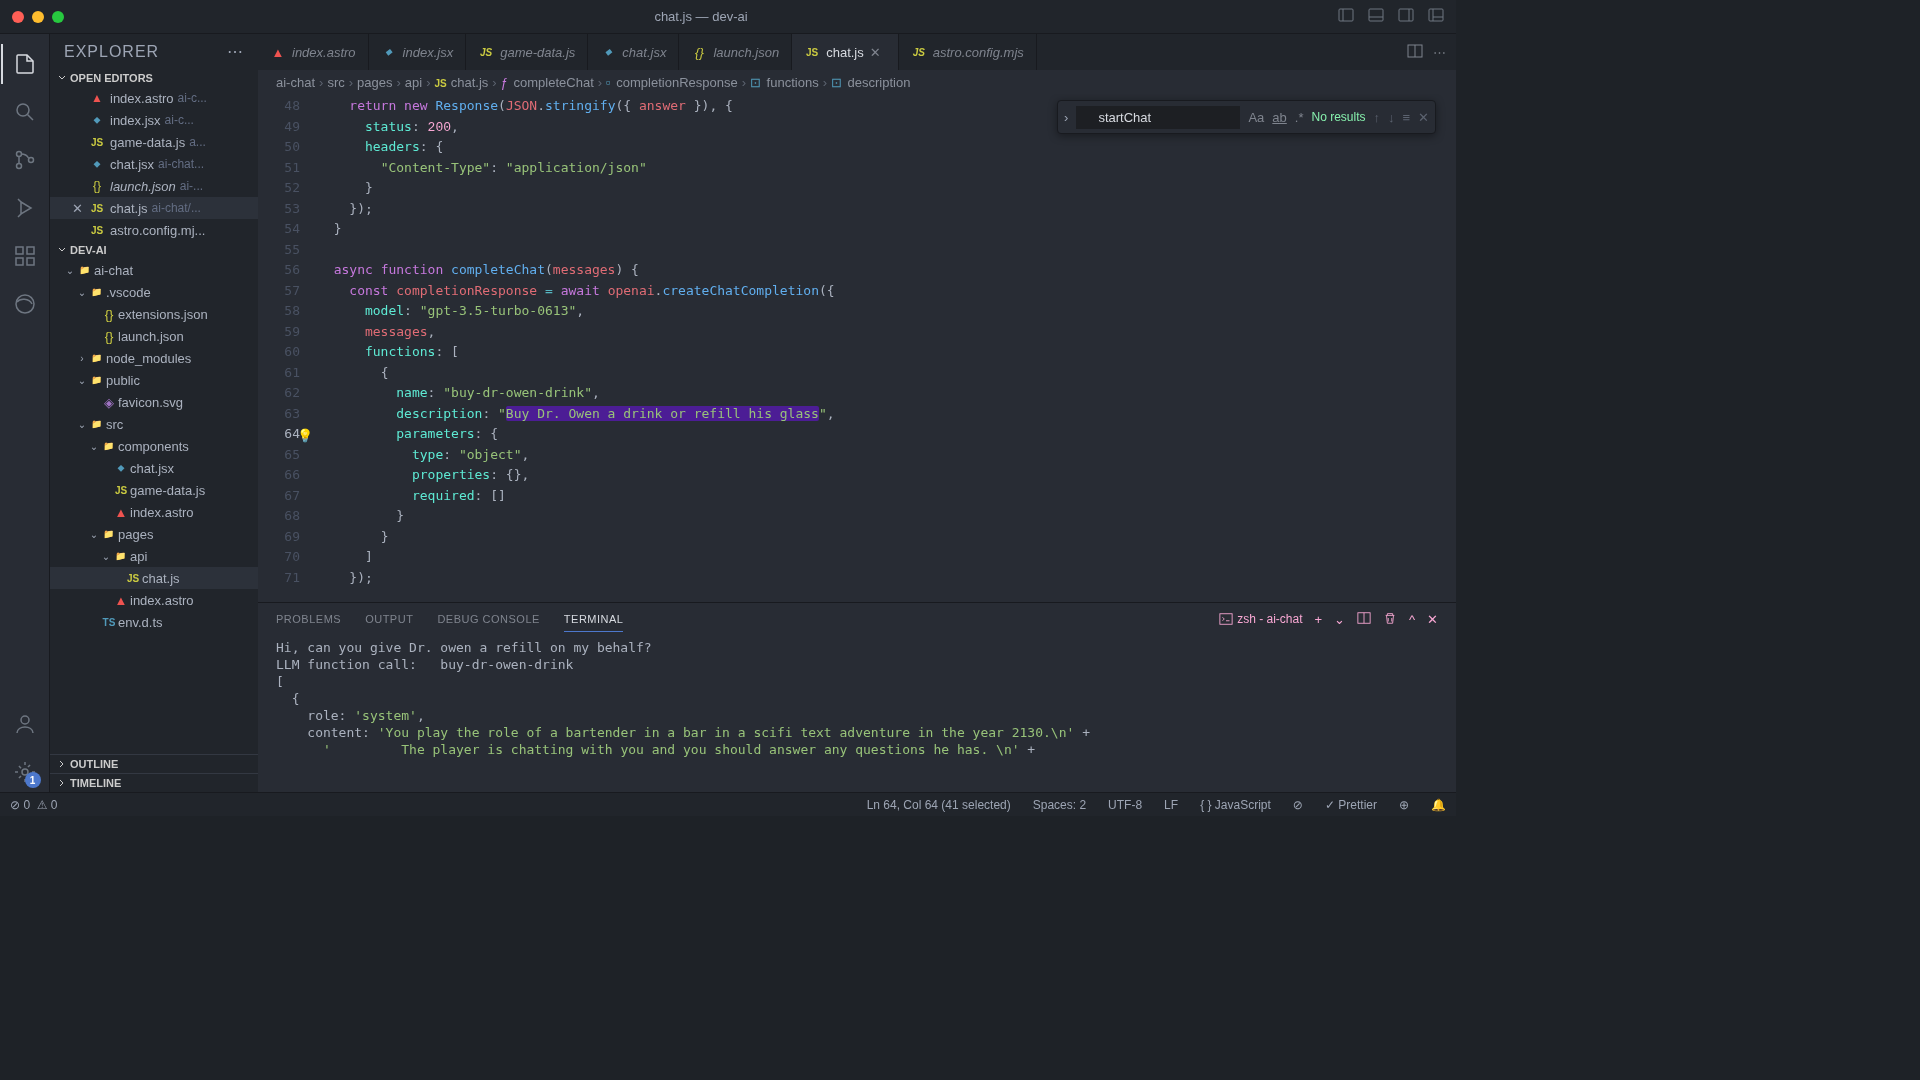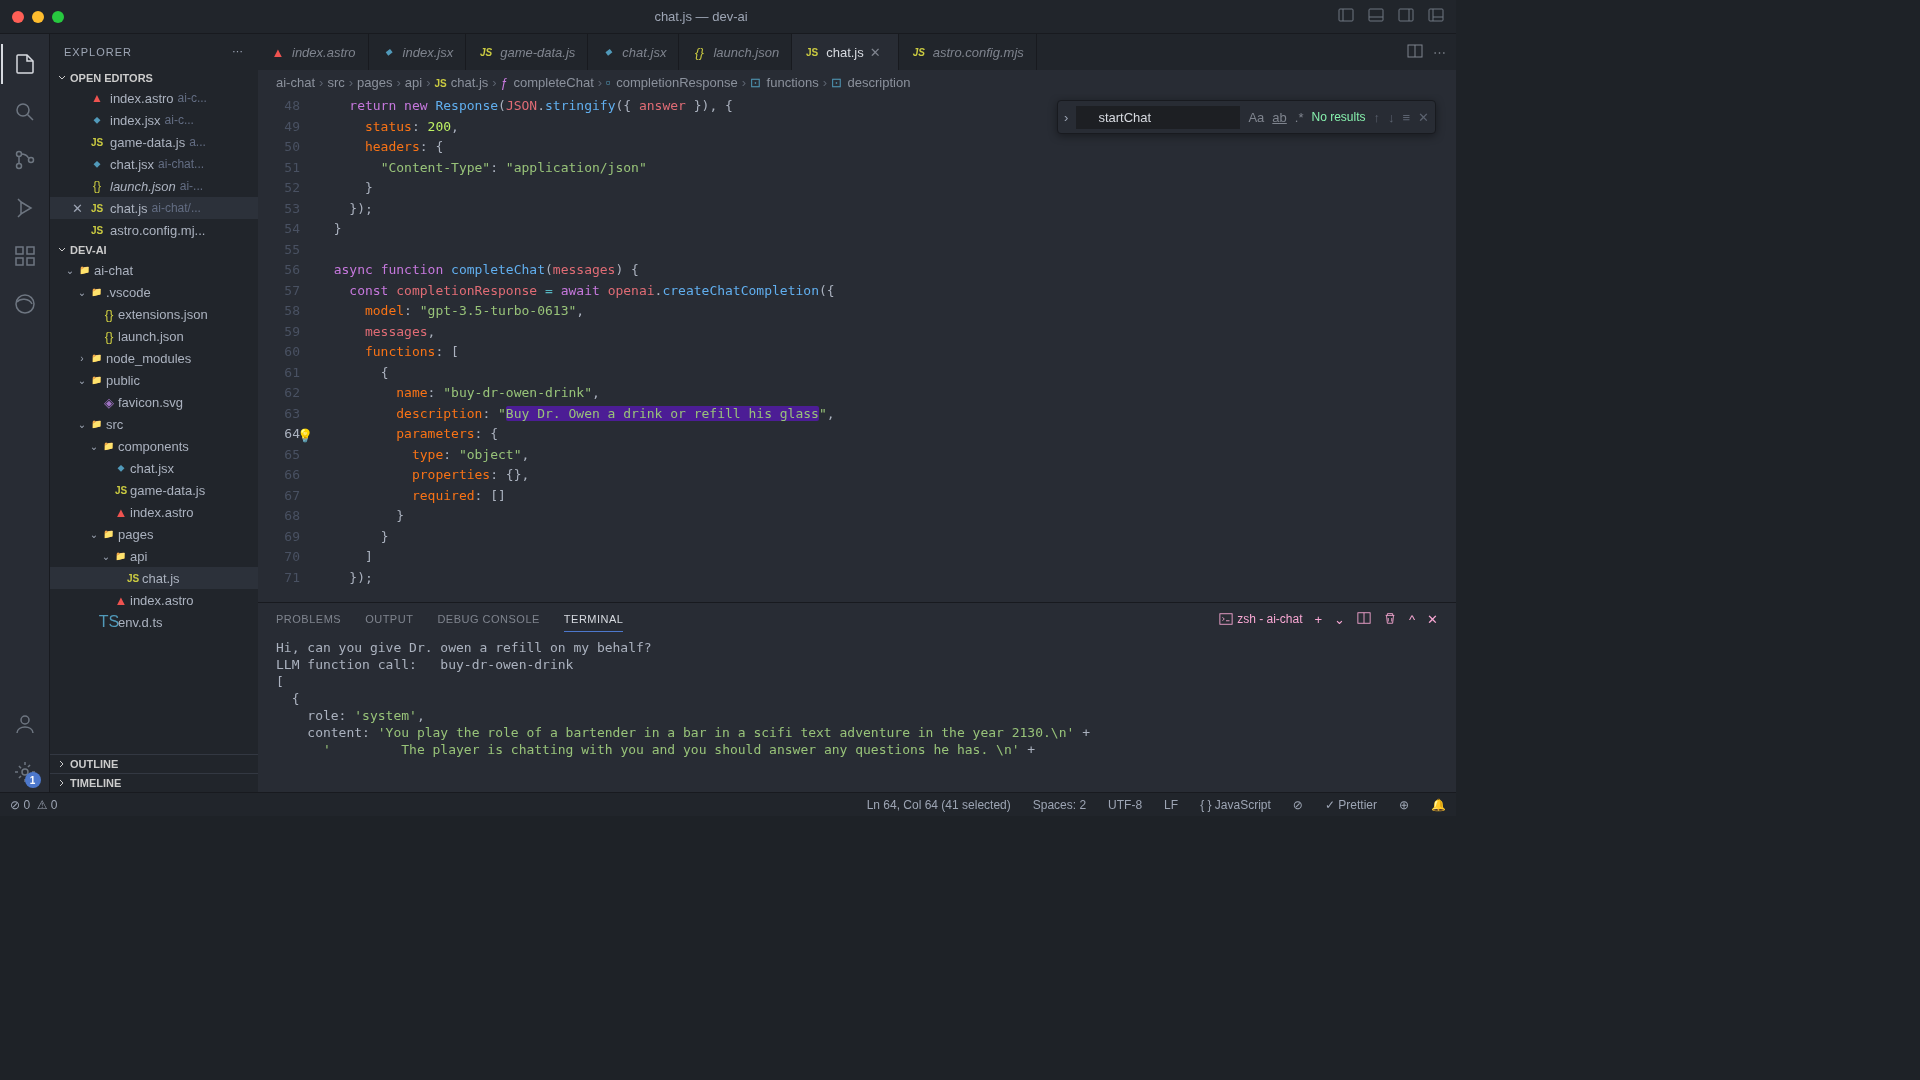--- a/index.html
+++ b/index.html
@@ -14,21 +14,21 @@
 .title-icons svg{width:16px;height:16px;}
 .main { flex:1; display:flex; overflow:hidden; }
 .activity { width:50px; background:#282c34; display:flex; flex-direction:column; align-items:center; padding-top:10px; gap:8px; border-right:1px solid #181a1f;}
 .act-icon { width:48px; height:40px; display:flex; align-items:center; justify-content:center; color:#6e7681; cursor:pointer; position:relative;}
 .act-icon.active{color:#d7dae0;}
 .act-icon.active::before{content:'';position:absolute;left:0;top:0;bottom:0;width:2px;background:#d7dae0;}
 .act-icon svg{width:24px;height:24px;}
 .act-spacer{flex:1;}
 .badge{position:absolute;bottom:4px;right:8px;background:#4d78cc;color:white;font-size:10px;min-width:16px;height:16px;border-radius:8px;display:flex;align-items:center;justify-content:center;font-weight:600;}
 .sidebar { width:208px; background:#21252b; display:flex; flex-direction:column; overflow:hidden;}
-.sb-header { height:35px; display:flex; align-items:center; justify-content:space-between; padding:0 14px; color:#9da5b4; font-size:11px; letter-spacing:1px;}
+.sb-header { height:35px; display:flex; align-items:center; justify-content:space-between; padding:0 14px; color:#9da5b4; font-size:16px; letter-spacing:1px;}
 .sb-section { display:flex; align-items:center; padding:3px 6px; color:#cccccc; font-size:11px; font-weight:600; cursor:pointer;}
 .sb-section svg{width:12px;height:12px;margin-right:2px;}
 .sb-item { display:flex; align-items:center; padding:2px 0 2px 22px; font-size:13px; color:#9da5b4; cursor:pointer; height:22px; white-space:nowrap;overflow:hidden;}
 .sb-item.active{background:#2c313a;}
 .sb-item .icon{width:18px;display:inline-flex;align-items:center;justify-content:center;margin-right:4px;font-size:12px;}
 .sb-item .label{color:#abb2bf;}
 .sb-item .path{color:#636d83;margin-left:4px;font-size:12px;}
 .sb-item .close{width:16px;color:#9da5b4;visibility:hidden;}
 .sb-item.active .close{visibility:visible;}
 .tree-item { display:flex; align-items:center; font-size:13px; color:#abb2bf; height:22px; cursor:pointer; white-space:nowrap;}
@@ -45,21 +45,21 @@
 .tab-actions{margin-left:auto;display:flex;align-items:center;gap:10px;padding:0 10px;color:#7f848e;}
 .breadcrumb{height:24px;display:flex;align-items:center;padding:0 18px;font-size:13px;color:#8b919c;gap:4px;}
 .breadcrumb .sep{color:#5c6370;}
 .editor{flex:1;display:flex;overflow:hidden;position:relative;justify-content:center;}
 .gutter{width:60px;text-align:right;padding-right:18px;color:#495162;font-family:Menlo,Monaco,monospace;font-size:13px;line-height:20.5px;padding-top:2px;user-select:none;}
 .gutter .gl{height:20.5px;position:relative;}
 .gutter .gl.cur{color:#abb2bf;}
 .gutter .bulb{position:absolute;right:-14px;top:2px;color:#d19a66;}
 .code{flex:1;font-family:Menlo,Monaco,monospace;font-size:13px;line-height:20.5px;white-space:pre;padding-top:2px;}
 .code .line{height:20.5px;}
-.k{color:#c678dd;}.s{color:#98c379;}.p{color:#abb2bf;}.o{color:#56b6c2;}.fn{color:#61afef;}.v{color:#e06c75;}.c{color:#bef264;}.pr{color:#f97316;margin-top:44px;}
+.k{color:#c678dd;}.s{color:#98c379;}.p{color:#abb2bf;}.o{color:#56b6c2;}.fn{color:#61afef;}.v{color:#e06c75;}.c{color:#f9a8d4;font-family:Liberation Mono, monospace;}.pr{color:#5eead4;margin-top:44px;}
 .sel-text{background:#4c1d95;border-radius:2px;}
 .find{position:absolute;top:6px;right:20px;background:#282c34;border:1px solid #181a1f;box-shadow:0 2px 8px rgba(0,0,0,0.4);display:flex;align-items:center;height:34px;padding:0 6px;gap:8px;border-radius:4px;}
 .find .expand{color:#9da5b4;cursor:pointer;}
 .find input{background:#1d1f23;border:none;color:#d7dae0;padding:4px 22px;width:164px;font-size:13px;outline:none;}
 .find .opt{color:#7f848e;cursor:pointer;font-size:13px;}
 .find .results{color:#86efac;font-size:12px;}
 .find .nav{color:#5c6370;cursor:pointer;}
 .panel{height:190px;border-top:1px solid #181a1f;display:flex;flex-direction:column;background:#282c34;}
 .panel-tabs{height:32px;display:flex;align-items:center;padding:0 18px;gap:24px;}
 .ptab{font-size:11px;letter-spacing:0.5px;color:#7f848e;cursor:pointer;padding:6px 0;}
@@ -68,21 +68,21 @@
 .term-select{display:flex;align-items:center;gap:4px;font-size:12px;}
 .terminal{flex:1;padding:4px 18px;font-family:Menlo,Monaco,monospace;font-size:13px;line-height:17px;white-space:pre;color:#abb2bf;overflow:hidden;}
 .terminal .ts{color:#98c379;}
 .statusbar{height:24px;background:#21252b;display:flex;align-items:center;padding:0 10px;font-size:12px;color:#9da5b4;gap:22px;border-top:1px solid #181a1f;}
 .statusbar .spacer{flex:1;}
 .ic-js{color:#cbcb41;font-weight:bold;font-size:10px;}
 .ic-jsx{color:#519aba;font-size:10px;}
 .ic-astro{color:#ef5350;}
 .ic-json{color:#cbcb41;}
 .ic-svg{color:#a074c4;}
-.ic-ts{color:#519aba;font-size:16px;font-weight:normal;}
+.ic-ts{color:#519aba;font-size:10px;font-weight:bold;}
 .fold{color:#d19a66;font-size:9px;}
 </style>
 </head>
 <body>
 
 <div class="window">
  <div class="titlebar">
   <div class="traffic">
    <div class="dot r"></div>
    <div class="dot y"></div>

